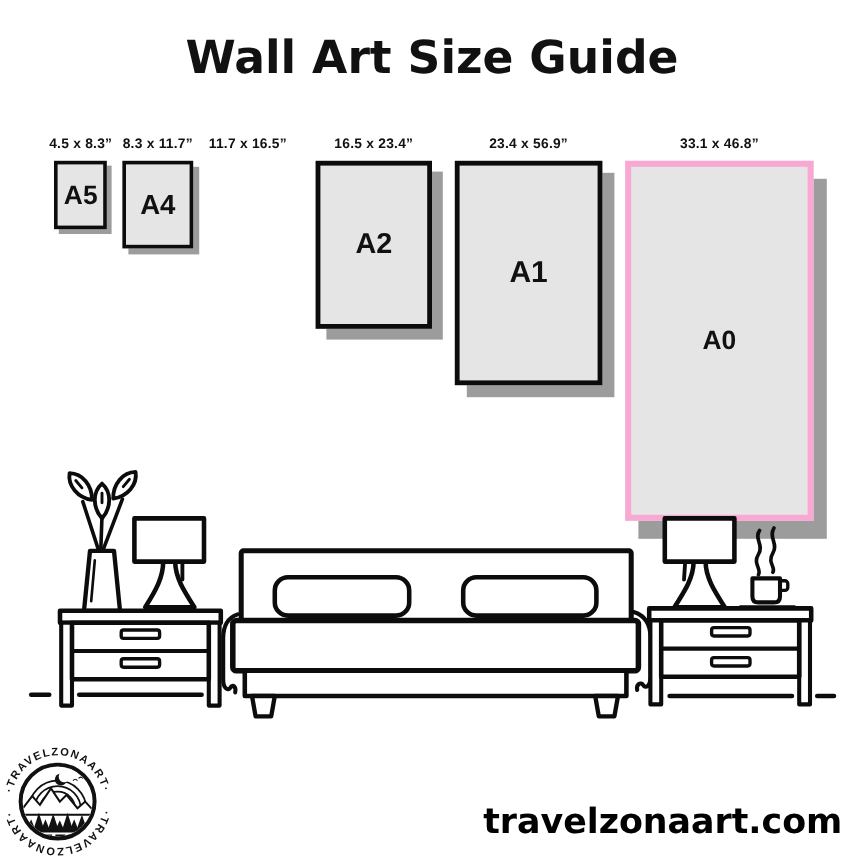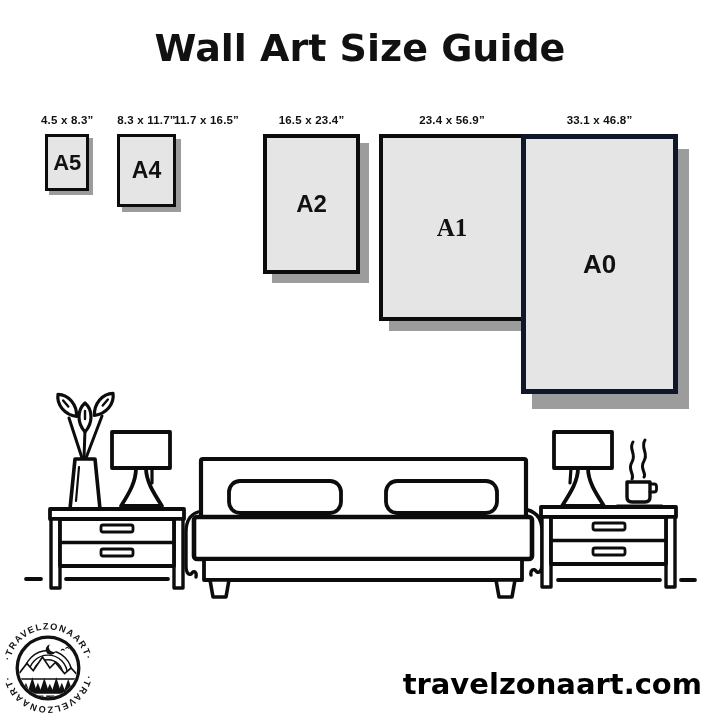--- a/index.html
+++ b/index.html
@@ -17,25 +17,25 @@
   
   .slot{position:absolute;top:111px;display:flex;flex-direction:column;align-items:center;}
   .dim{font-size:11.5px;font-weight:bold;white-space:nowrap;height:19px;line-height:19px;
        margin-bottom:4px;color:#111;letter-spacing:0.2px;}
   .frame{
     background:#e5e5e5;box-sizing:border-box;
     display:flex;align-items:center;justify-content:center;
     font-weight:bold;color:#111;
   }
   .slot-a5{left:41px;}  .slot-a5 .frame{width:44px;height:57px;border:3px solid #0c0c0c;box-shadow:4px 4px 0 #9c9c9c;font-size:22px;}
-  .slot-a4{left:117px;justify-content:space-between;} .slot-a4 .frame{width:59px;height:73px;border:3px solid #0c0c0c;box-shadow:5px 5px 0 #9c9c9c;font-size:23px;}
+  .slot-a4{left:102px;justify-content:space-between;} .slot-a4 .frame{width:59px;height:73px;border:3px solid #0c0c0c;box-shadow:5px 5px 0 #9c9c9c;font-size:23px;}
   .slot-a3{left:174px;} .slot-a3 .frame{width:74px;height:108px;border:4px solid #0c0c0c;box-shadow:6px 6px 0 #9c9c9c;font-size:24px;}
   .slot-a2{left:263px;} .slot-a2 .frame{width:97px;height:140px;border:4px solid #0c0c0c;box-shadow:9px 9px 0 #9c9c9c;font-size:24px;}
-  .slot-a1{left:379px;} .slot-a1 .frame{width:146px;height:187px;border:4px solid #0c0c0c;box-shadow:10px 10px 0 #9c9c9c;font-size:25px;font-family:Liberation Serif, serif;}
-  .slot-a0{left:521px;} .slot-a0 .frame{width:157px;height:260px;border:5px solid #0f172a;box-shadow:11px 15px 0 #9c9c9c;font-size:26px;}
+  .slot-a1{left:379px;} .slot-a1 .frame{width:123px;height:187px;border:4px solid #0c0c0c;box-shadow:10px 10px 0 #9c9c9c;font-size:25px;}
+  .slot-a0{left:521px;} .slot-a0 .frame{width:157px;height:300px;border:5px solid #f9a8d4;box-shadow:11px 15px 0 #9c9c9c;font-size:22px;}
   
   .scene{position:absolute;left:0;top:380px;width:720px;height:230px;}
   
   .logo{position:absolute;left:2px;top:622px;width:92px;height:92px;}
   .logo text{font-family:"Liberation Sans", sans-serif;font-weight:bold;font-size:10px;letter-spacing:1.4px;fill:#111;}
   
   .website{
     position:absolute;right:18px;top:667px;
     font-family:"DejaVu Sans", sans-serif;
     font-size:29px;font-weight:bold;color:#000000;letter-spacing:0px;

